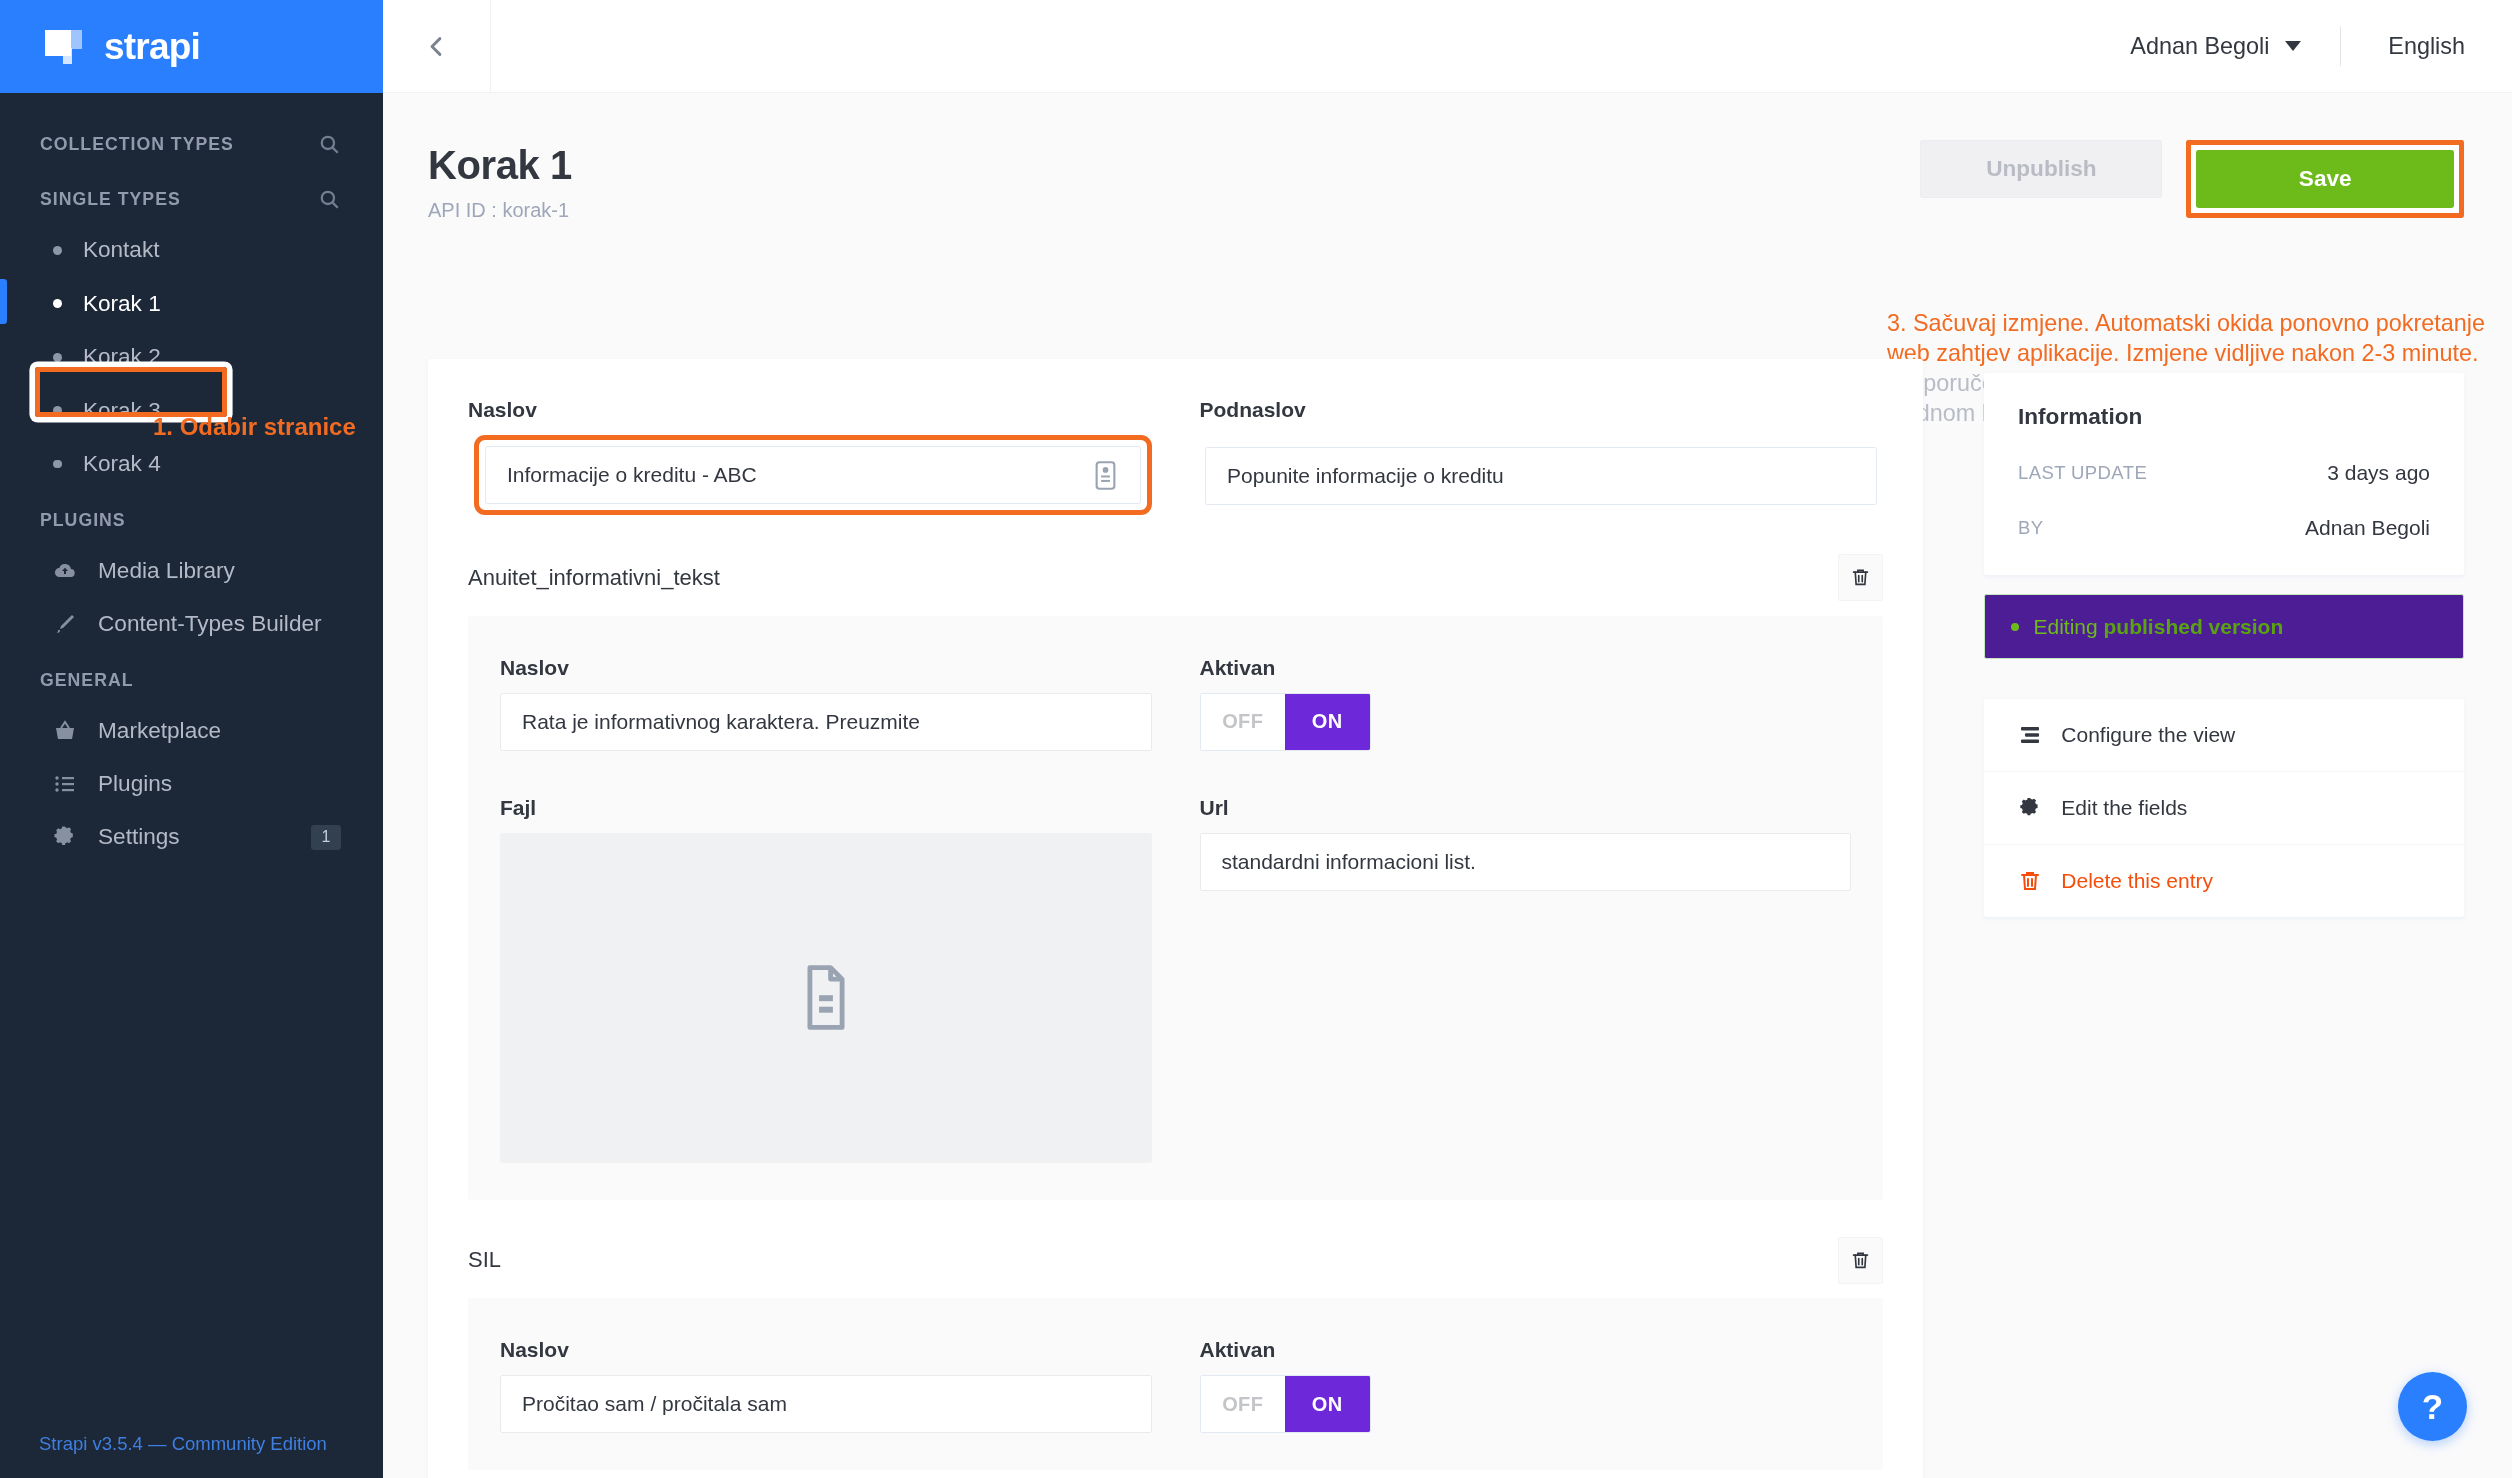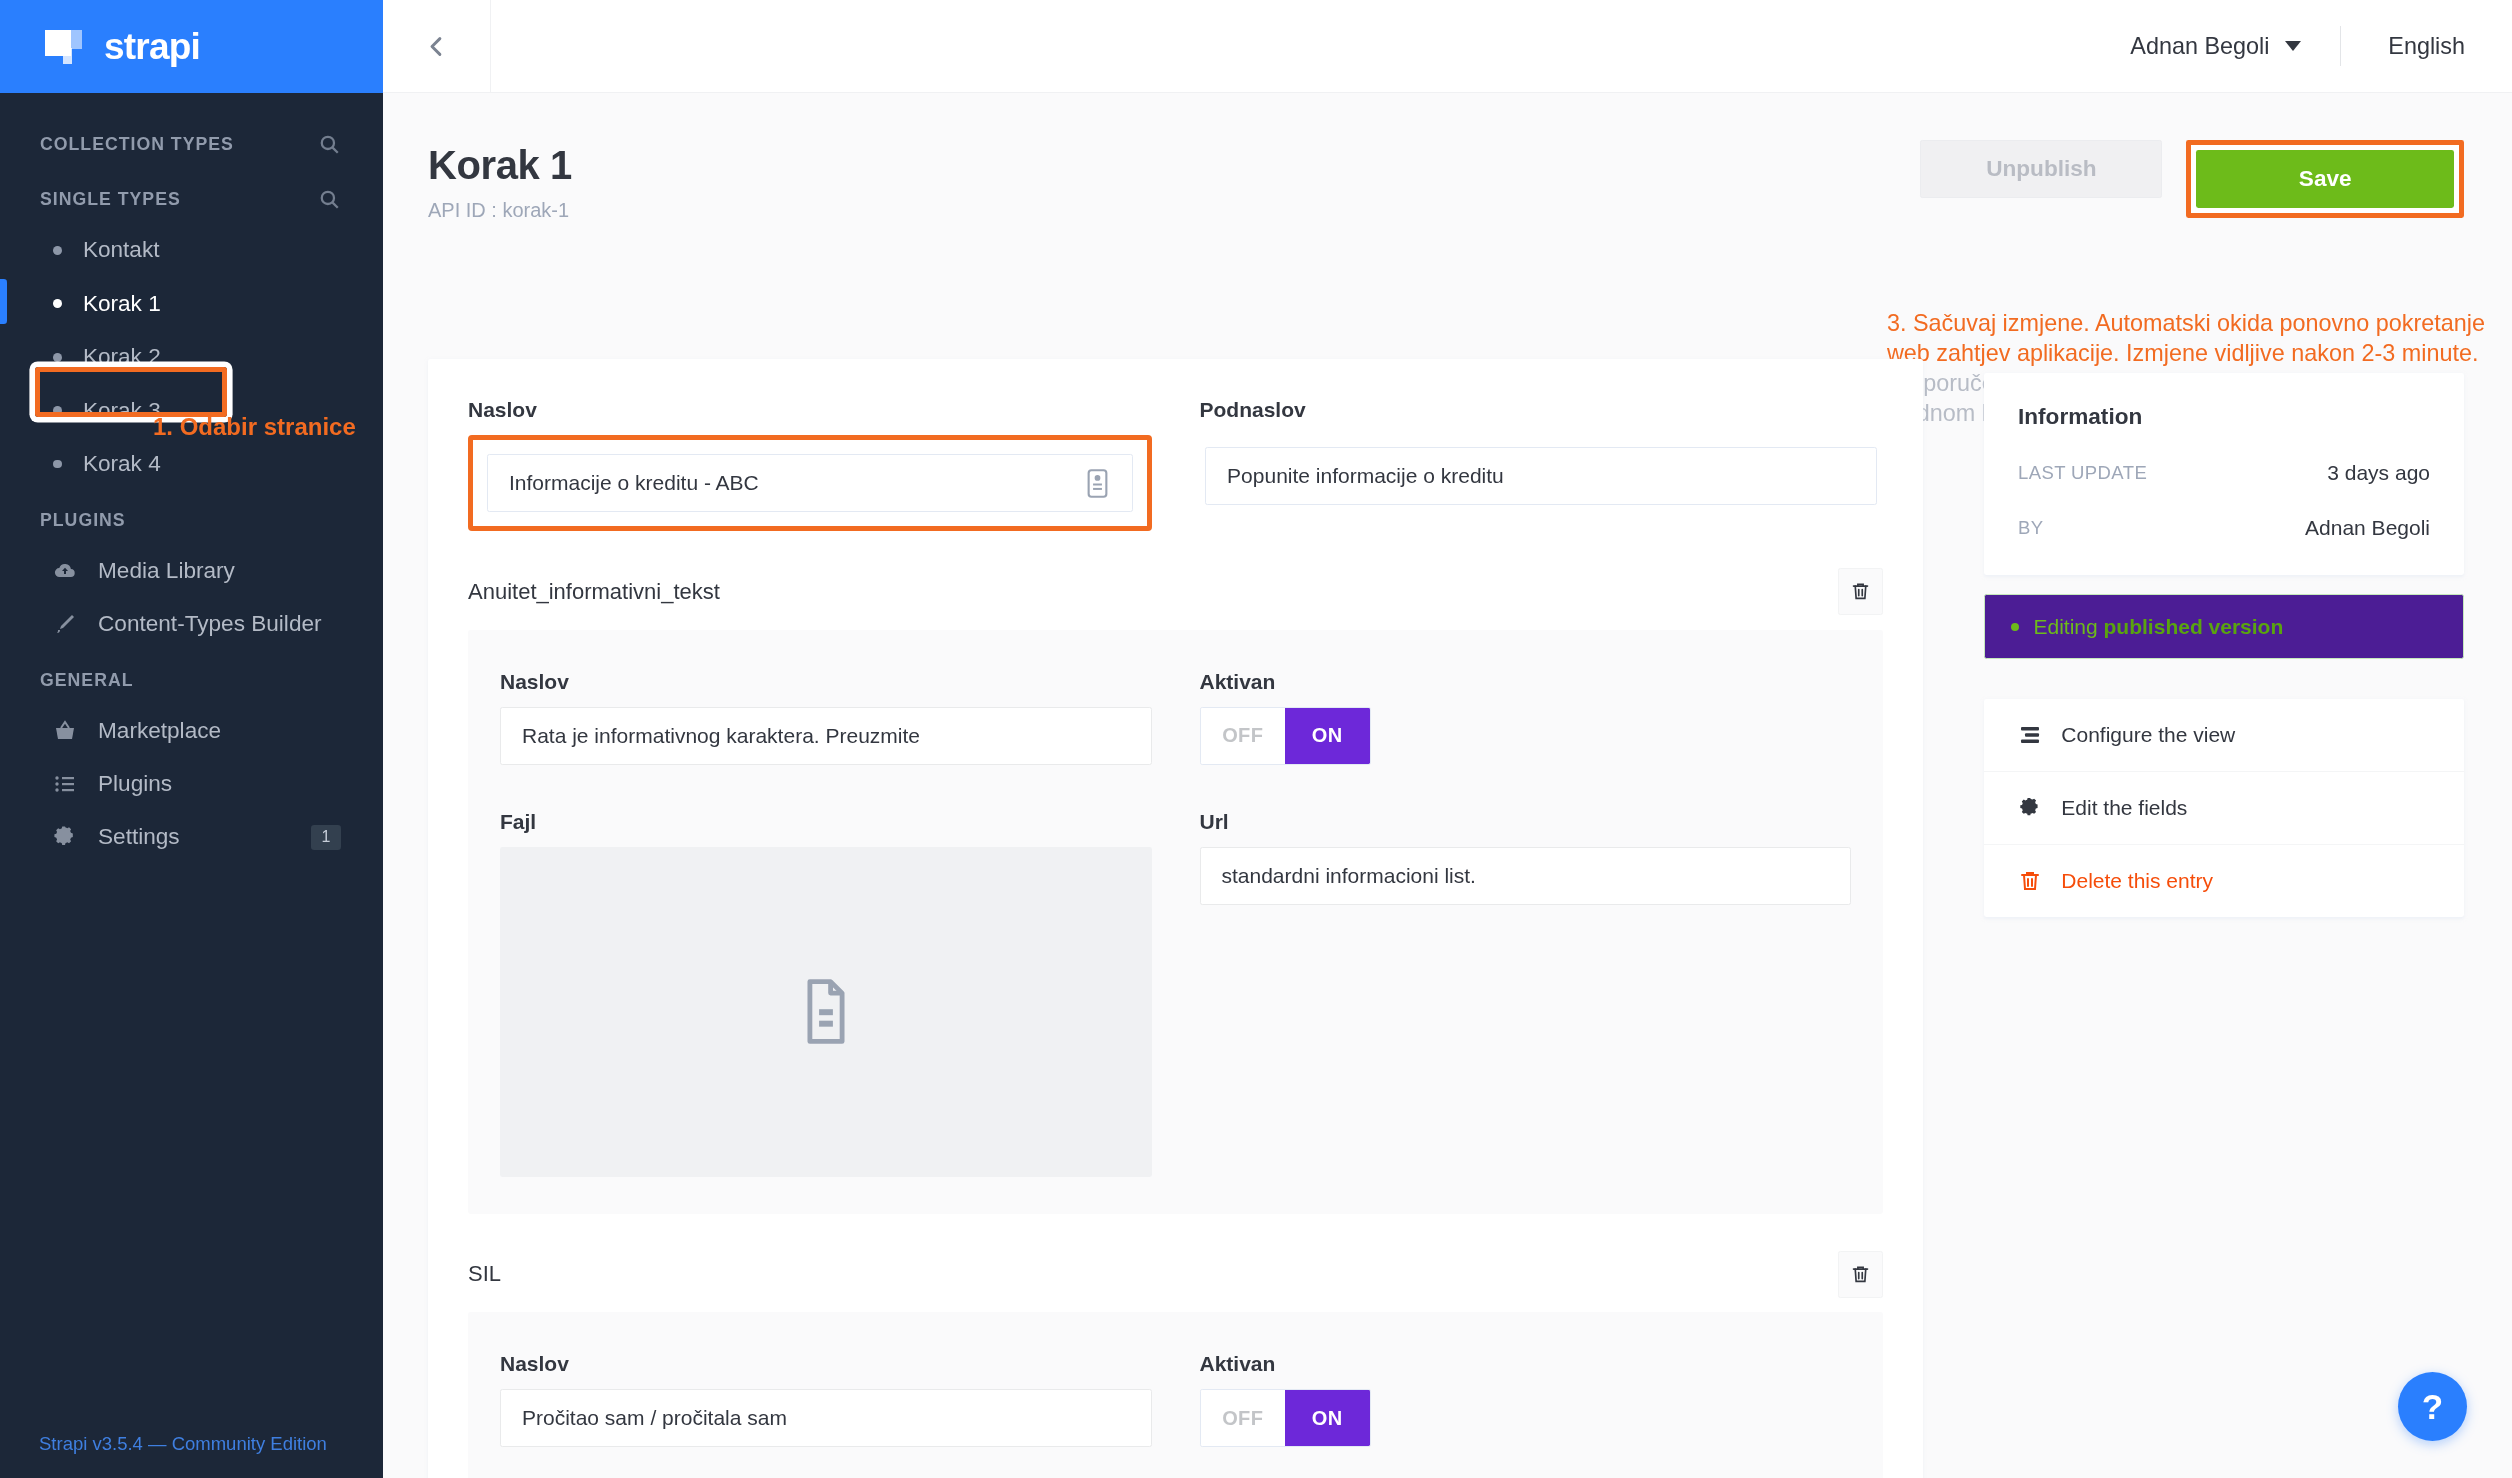--- a/index.html
+++ b/index.html
@@ -139,21 +139,21 @@
   }
   .row2 { display: flex; gap: 48px; }
   .fld { flex: 1; }
   .fld-label { font-size: 21px; color: #333740; font-weight: 600; margin-bottom: 13px; }
   .input {
     height: 58px; background: #ffffff; border: 0.8px solid #e3e9f3; border-radius: 2.4px;
     display: flex; align-items: center; padding: 0 21px;
     font-size: 21px; color: #333740;
   }
   .hl-box {
-    border: 5.6px solid #f26b21; border-radius: 4px; padding: 14px;
+    border: 5.6px solid #f26b21; border-radius: 11px; padding: 6px; margin-left: 6px;
   }
   .input .trail-ico { margin-left: auto; width: 27px; height: 31px; }
 
   .comp-head {
     display: flex; align-items: center; margin-top: 37px;
   }
   .comp-title { font-size: 22px; color: #333740; }
   .comp-del {
     margin-left: auto; width: 45px; height: 47px; background: #fafafb;
     border: 0.8px solid #f2f3f4; border-radius: 2.4px;

